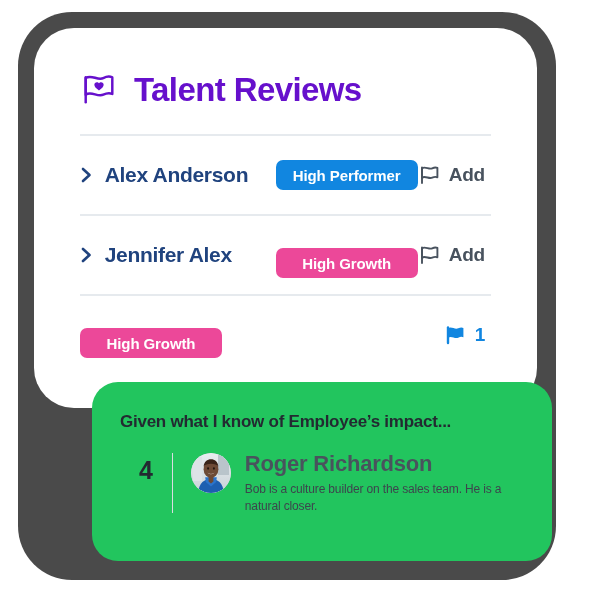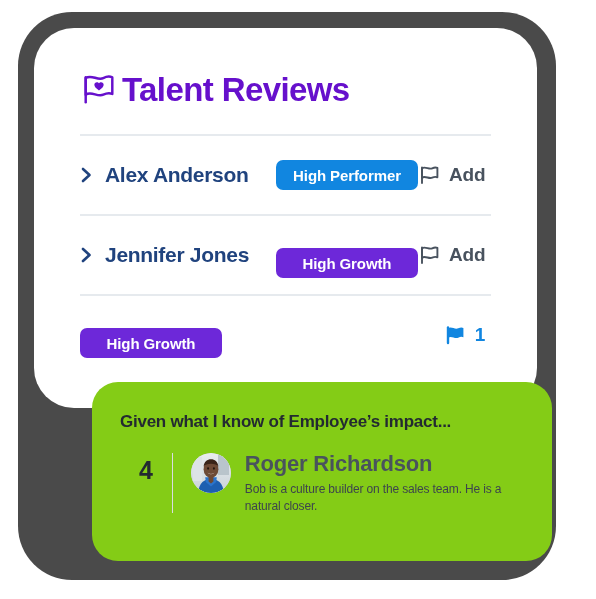--- a/index.html
+++ b/index.html
@@ -51,21 +51,21 @@
     right: 0;
     bottom: 0;
     padding: 42px 30px 0 30px;
     box-sizing: border-box;
   }
 
   
   .header {
     display: flex;
     align-items: center;
-    gap: 4px;
+    gap: 16px;
     padding-left: 16px;
     margin-bottom: 26px;
   }
   .header-icon {
     width: 38px;
     height: 38px;
     flex: 0 0 38px;
     display: block;
   }
   .header-title {
@@ -86,20 +86,21 @@
   
   .rows {
     display: block;
   }
   .row {
     display: flex;
     align-items: center;
     height: 78px;
     padding: 0 16px;
     box-sizing: border-box;
+    justify-content: flex-end;
   }
   .row-name-wrap {
     display: flex;
     align-items: center;
     gap: 12px;
     width: 196px;
     flex: 0 0 196px;
   }
   .chevron {
     width: 13px;
@@ -124,21 +125,21 @@
     padding: 8px 14px;
     border-radius: 7px;
     color: #ffffff;
     font-size: 15px;
     font-weight: bold;
     letter-spacing: -0.1px;
     box-sizing: border-box;
     white-space: nowrap;
   }
   .badge.blue  { background: #1186e0; }
-  .badge.green { background: #6d28d9; margin-top: 16px; }
+  .badge.green { background: #ec4899; margin-top: 16px; }
 
   .row-action {
     display: flex;
     align-items: center;
     gap: 9px;
     margin-left: auto;
     padding-right: 6px;
   }
   .flag-icon {
     width: 22px;
@@ -156,21 +157,21 @@
     color: #1186e0;
   }
 
   
   .review-card {
     position: absolute;
     left: 92px;
     top: 382px;
     width: 460px;
     height: 179px;
-    background: #84cc16;
+    background: #22c55e;
     border-radius: 26px;
     box-sizing: border-box;
     padding: 30px 28px 0 28px;
   }
 
   .review-question {
     font-size: 17px;
     font-weight: bold;
     color: #232a31;
     letter-spacing: -0.25px;
@@ -281,21 +282,21 @@
 
         <div class="divider"></div>
 
         <div class="row">
           <div class="row-name-wrap">
             <span class="chevron">
               <svg viewBox="0 0 13 18" width="13" height="18" fill="none" stroke="#20437e" stroke-width="2.6" stroke-linecap="round" stroke-linejoin="round">
                 <path d="M3 3 L9.5 9 L3 15"></path>
               </svg>
             </span>
-            <span class="row-name">Jennifer Jones</span>
+            <span class="row-name">Jennifer Alex</span>
           </div>
           <span class="badge green">High Growth</span>
           <div class="row-action">
             <span class="flag-icon">
               <svg viewBox="0 0 22 22" width="22" height="22" fill="none" stroke="#48525e" stroke-width="1.9" stroke-linecap="round" stroke-linejoin="round">
                 <path d="M4 3.5 L4 19"></path>
                 <path d="M4 4.3 C7.3 1.9, 10.9 5.9, 14.2 4.3 C16.4 3.2, 17.8 3.1, 19.4 3.9
                          L19.4 13.3 C17.8 12.5, 16.4 12.6, 14.2 13.7 C10.9 15.3, 7.3 11.3, 4 13.7 Z"></path>
               </svg>
             </span>

